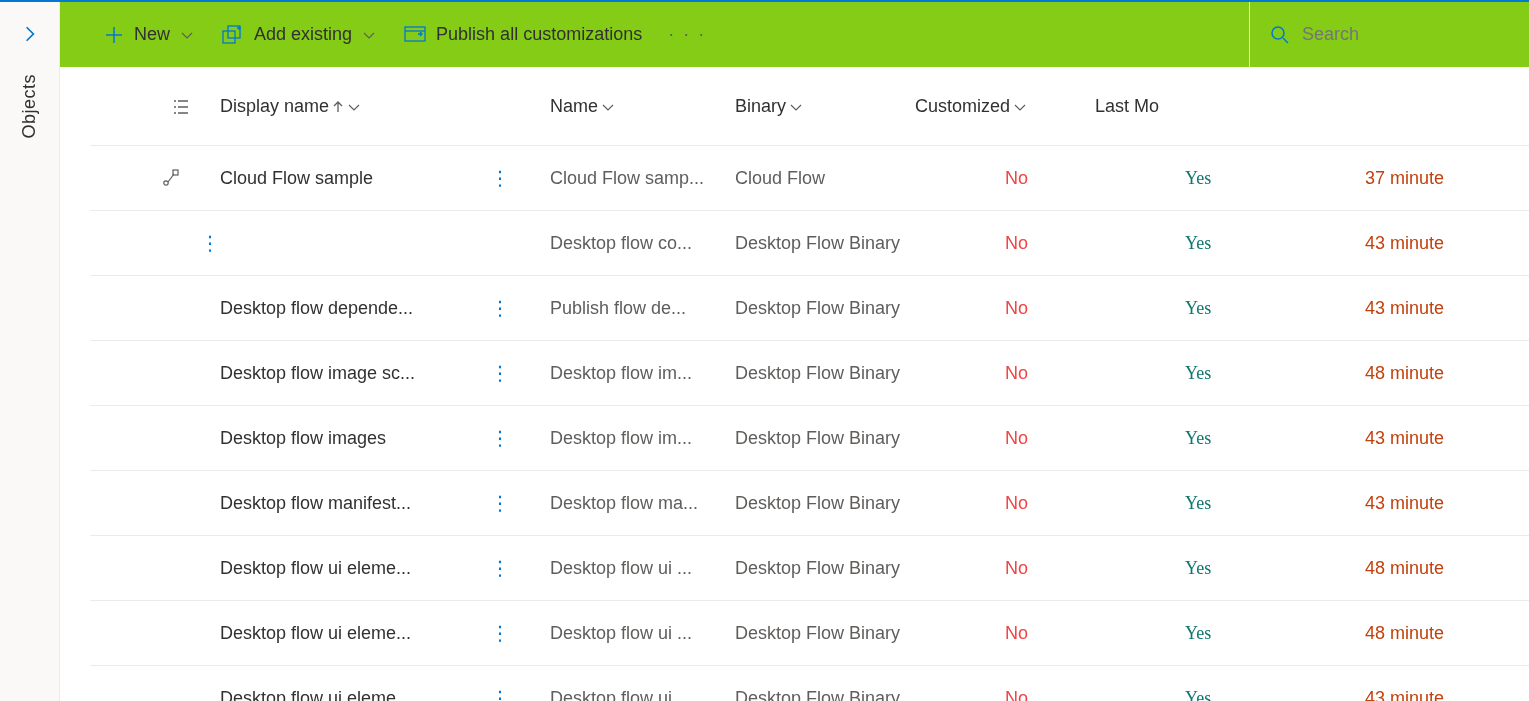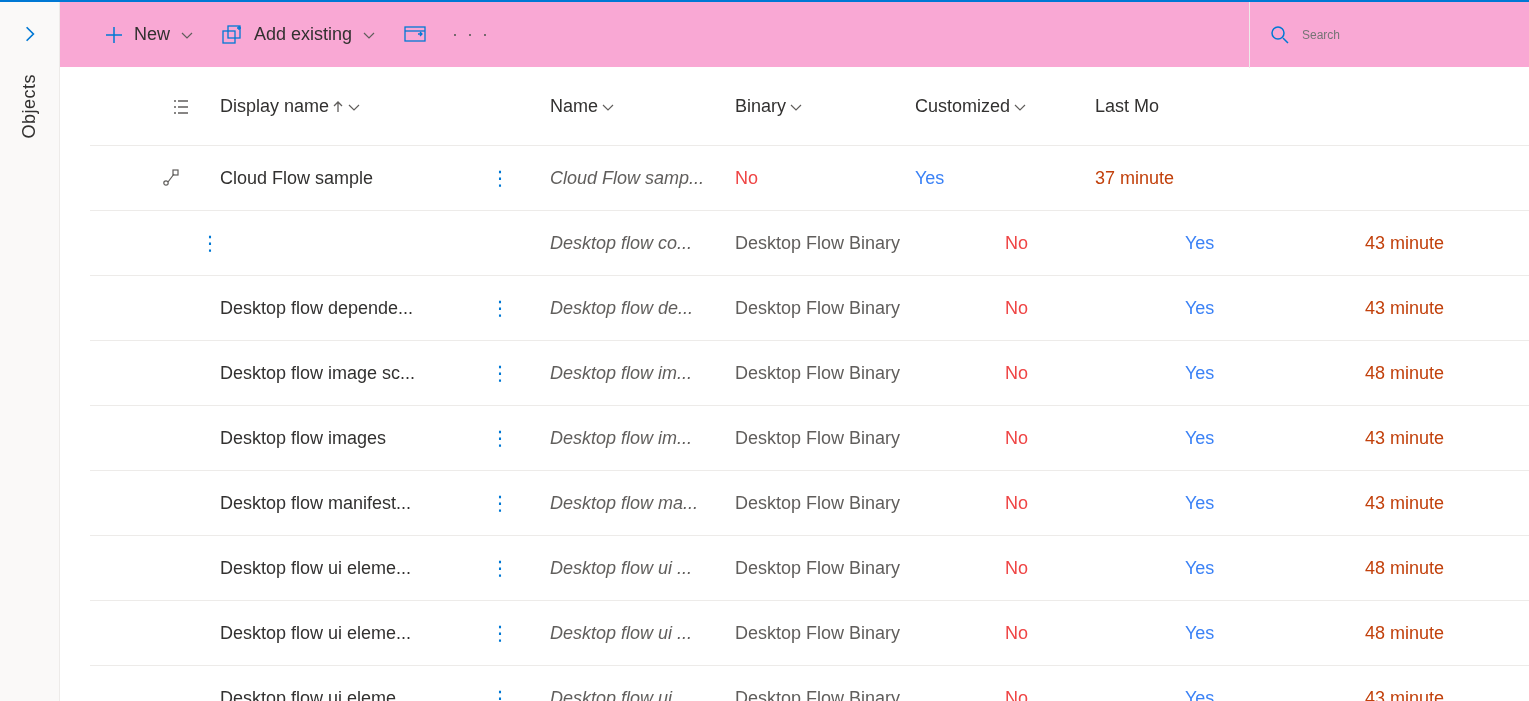--- a/index.html
+++ b/index.html
@@ -2,49 +2,49 @@
 <html><head>
   <meta charset="utf-8">
   <style>
     * { margin: 0; padding: 0; box-sizing: border-box; font-family: "Segoe UI", -apple-system, sans-serif; }
     body { background: #fff; color: #323130; overflow-x: hidden; width: 1529px; }
     .container { display: flex; height: 701px; border-top: 2px solid #0078d4; }
     .side-rail { width: 60px; flex-shrink: 0; background: #faf9f8; display: flex; flex-direction: column; align-items: center; padding-top: 12px; border-right: 1px solid #edebe9; }
     .expand-btn { width: 40px; height: 40px; display: flex; align-items: center; justify-content: center; cursor: pointer; color: #0078d4; }
     .rail-label { writing-mode: vertical-rl; text-orientation: mixed; transform: rotate(180deg); font-size: 18px; color: #323130; margin-top: 20px; letter-spacing: 0.5px; }
     .main { flex: 1; display: flex; flex-direction: column; min-width: 0; }
-    .command-bar { height: 66px; background: #f9a8d4; display: flex; align-items: center; padding: 0 20px 0 30px; border-bottom: 1px solid #fff; }
+    .command-bar { height: 66px; background: #84cc16; display: flex; align-items: center; padding: 0 20px 0 30px; border-bottom: 1px solid #fff; }
     .cmd-item { display: flex; align-items: center; gap: 10px; padding: 8px 14px; cursor: pointer; font-size: 18px; color: #323130; border-radius: 2px; }
     .cmd-icon { color: #0078d4; display: flex; align-items: center; }
     .chev { color: #605e5c; display: flex; }
     .more-btn { padding: 8px 12px; cursor: pointer; color: #605e5c; font-size: 18px; letter-spacing: 2px; }
     .spacer { flex: 1; }
     .search-box { display: flex; align-items: center; gap: 12px; padding: 0 20px; height: 66px; border-left: 1px solid #edebe9; min-width: 260px; }
     .search-icon { color: #0078d4; }
-    .search-input { border: none; background: transparent; font-size: 12px; color: #605e5c; outline: none; width: 180px; }
+    .search-input { border: none; background: transparent; font-size: 18px; color: #605e5c; outline: none; width: 180px; }
     .table-wrap { flex: 1; overflow: auto; padding-left: 30px; }
     .table-head { display: flex; align-items: center; height: 78px; border-bottom: 1px solid #edebe9; color: #323130; font-size: 18px; }
     .table-head .th { display: flex; align-items: center; gap: 3px; cursor: pointer; font-weight: 400; }
     .col-icon { width: 130px; display: flex; align-items: center; justify-content: flex-end; padding-right: 30px; }
     .col-disp { width: 330px; }
     .col-name { width: 185px; }
     .col-type { width: 270px; }
     .col-managed { width: 180px; }
     .col-custom { width: 180px; }
     .col-last { flex: 1; min-width: 100px; }
     .sort-arrow { color: #605e5c; }
     .row { display: flex; align-items: center; height: 65px; border-bottom: 1px solid #edebe9; font-size: 18px; }
     .row .c-icon { width: 100px; display: flex; justify-content: flex-end; padding-right: 10px; color: #605e5c; }
     .row .c-disp-wrap { width: 360px; display: flex; align-items: center; }
     .row .c-disp { width: 290px; white-space: nowrap; overflow: hidden; text-overflow: ellipsis; color: #323130; padding-right: 10px; padding-left: 30px; }
     .row .c-more { width: 40px; color: #0078d4; cursor: pointer; font-size: 20px; display: flex; justify-content: center; }
-    .row .c-name { width: 185px; color: #605e5c; white-space: nowrap; overflow: hidden; text-overflow: ellipsis; padding-right: 20px; font-style: italic; }
+    .row .c-name { width: 185px; color: #605e5c; white-space: nowrap; overflow: hidden; text-overflow: ellipsis; padding-right: 20px; }
     .row .c-type { width: 270px; color: #605e5c; }
     .row .c-managed { width: 180px; color: #ef4444; }
-    .row .c-custom { width: 180px; color: #3b82f6; }
+    .row .c-custom { width: 180px; color: #0f766e; font-family: Liberation Serif, serif; }
     .row .c-last { flex: 1; color: #c2410c; white-space: nowrap; overflow: hidden; }
     svg { display: block; }
   </style>
 </head>
 <body>
 
 <div class="container">
   <div class="side-rail">
     <div class="expand-btn">
       <svg width="18" height="18" viewBox="0 0 16 16">
@@ -88,20 +88,21 @@
       </div>
 
       <div class="cmd-item">
         <span class="cmd-icon">
           <svg width="22" height="18" viewBox="0 0 22 18">
               <rect x="1" y="1" width="20" height="14" stroke="#0078d4" stroke-width="1.3" fill="none"></rect>
               <path d="M1 5 H21" stroke="#0078d4" stroke-width="1.3"></path>
               <path d="M14 8 L18 8 M16 6 L18 8 L16 10" stroke="#0078d4" stroke-width="1.3" fill="none"></path>
             </svg>
         </span>
+        <span>Publish all customizations</span>
       </div>
 
       <div class="more-btn">
         <span>· · ·</span>
       </div>
 
       <div class="spacer"></div>
 
       <div class="search-box">
         <span class="search-icon">
@@ -172,20 +173,21 @@
                 <path d="M6 13 L12 5" stroke="#605e5c" stroke-width="1.2"></path>
               </svg>
             </div>
             <div class="c-disp-wrap">
               <div class="c-disp">Cloud Flow sample</div>
               <div class="c-more">
                 <span>⋮</span>
               </div>
             </div>
             <div class="c-name">Cloud Flow samp...</div>
+            <div class="c-type">Cloud Flow</div>
             <div class="c-managed">No</div>
             <div class="c-custom">Yes</div>
             <div class="c-last">37 minute</div>
           </div>
           <div class="row">
             <div class="c-icon"></div>
             <div class="c-disp-wrap">
               <div class="c-more">
                 <span>⋮</span>
               </div>
@@ -197,21 +199,21 @@
             <div class="c-last">43 minute</div>
           </div>
           <div class="row">
             <div class="c-icon"></div>
             <div class="c-disp-wrap">
               <div class="c-disp">Desktop flow depende...</div>
               <div class="c-more">
                 <span>⋮</span>
               </div>
             </div>
-            <div class="c-name">Desktop flow de...</div>
+            <div class="c-name">Publish flow de...</div>
             <div class="c-type">Desktop Flow Binary</div>
             <div class="c-managed">No</div>
             <div class="c-custom">Yes</div>
             <div class="c-last">43 minute</div>
           </div>
           <div class="row">
             <div class="c-icon"></div>
             <div class="c-disp-wrap">
               <div class="c-disp">Desktop flow image sc...</div>
               <div class="c-more">

